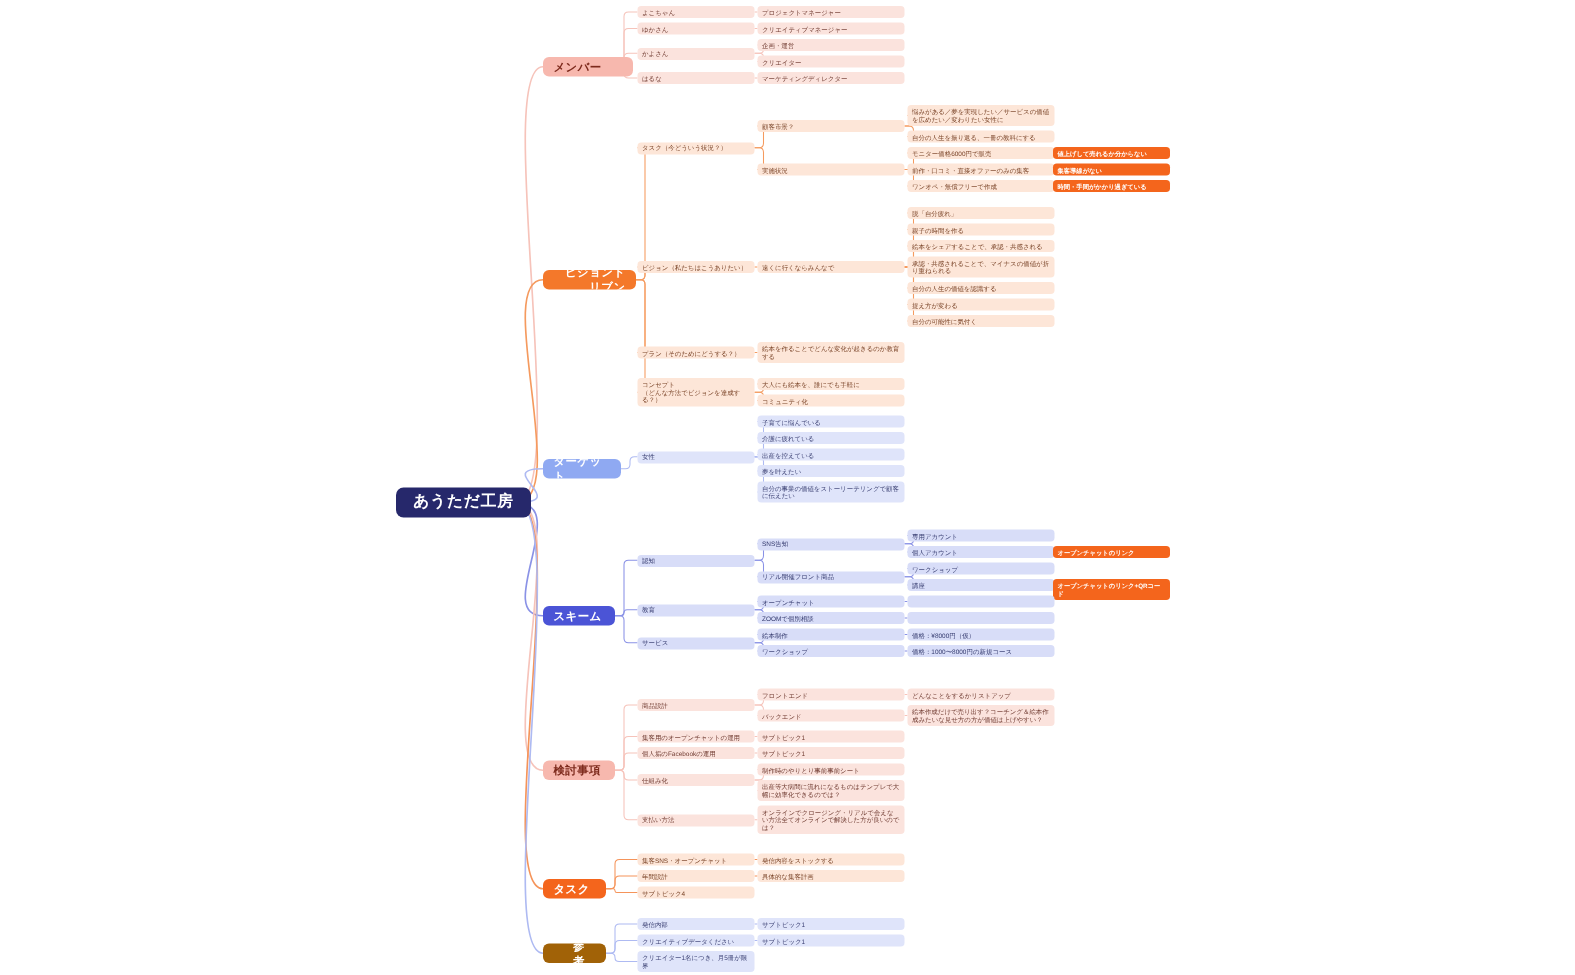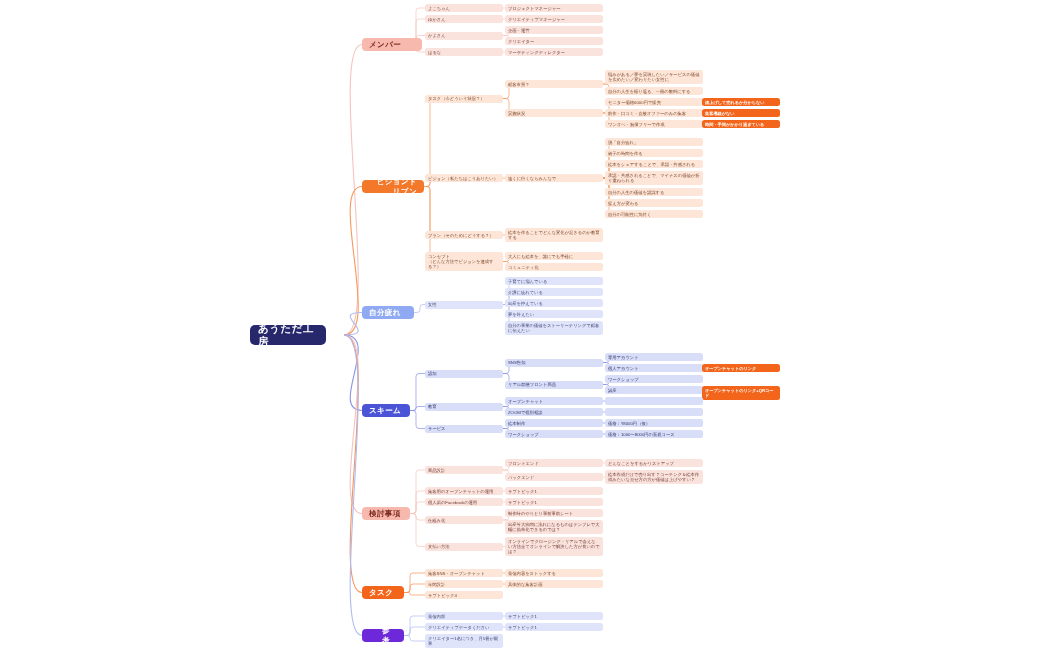--- a/index.html
+++ b/index.html
@@ -49,21 +49,21 @@
     border-radius: 4px;
     padding: 0 7px;
     letter-spacing: .3px;
   }
   .n-l1.c-pink   { background: #f7b8ae; color:#7d2a1c; }
   .n-l1.c-orange { background: #f4782a; text-align: right; }
   .n-l1.c-blueL  { background: #8fa9f2; }
   .n-l1.c-blueD  { background: #4b54d6; }
   .n-l1.c-pink2  { background: #f7b8ae; color:#7d2a1c; }
   .n-l1.c-orange2{ background: #f4651c; }
-  .n-l1.c-blueL2 { background: #6d28d9; padding-left: 20px; }
+  .n-l1.c-blueL2 { background: #a16207; padding-left: 20px; }
 
   
   .n-box {
     font-size: 4.3px;
     padding: 1.5px 3px;
     border-radius: 2.5px;
     align-items: center;
   }
   .t-pink   { background: #fbe3dd; color: #6f3a30; }
   .t-peach  { background: #fde6d8; color: #7a4428; }
@@ -169,21 +169,21 @@
       <path d="M404,592.5 L408.75,592.5 Q410,592.5 410,593.75 L410,593.75 Q410,595 411.25,595 L425,595" stroke="#f5945a" stroke-width="0.7" fill="none"></path>
       <path d="M344,335 C382,335 328,592.5 362,592.5" stroke="#f5945a" stroke-width="1.1" fill="none"></path>
       <path d="M503,616 L505,616" stroke="#aebaf2" stroke-width="0.7" fill="none"></path>
       <path d="M503,627 L505,627" stroke="#aebaf2" stroke-width="0.7" fill="none"></path>
       <path d="M404,635.5 L407,635.5 Q410,635.5 410,632.5 L410,619 Q410,616 413,616 L425,616" stroke="#aebaf2" stroke-width="0.7" fill="none"></path>
       <path d="M404,635.5 L407,635.5 Q410,635.5 410,632.5 L410,630 Q410,627 413,627 L425,627" stroke="#aebaf2" stroke-width="0.7" fill="none"></path>
       <path d="M404,635.5 L407.25,635.5 Q410,635.5 410,638.25 L410,638.25 Q410,641 412.75,641 L425,641" stroke="#aebaf2" stroke-width="0.7" fill="none"></path>
       <path d="M344,335 C382,335 328,635.5 362,635.5" stroke="#aebaf2" stroke-width="1.1" fill="none"></path>
     </svg>
   <div id="nodes">
-      <div class="node n-root" style="left: 250px; top: 325px; width: 76px; height: 20px;">あうただ工房</div>
+      <div class="node n-root" style="left: 264px; top: 325px; width: 90px; height: 20px;">あうただ工房</div>
       <div class="node n-l1 c-pink" style="left: 362px; top: 38px; width: 60px; height: 13px;">メンバー</div>
       <div class="node n-box t-pink" style="left: 505px; top: 4px; width: 98px; min-height: 8px;">プロジェクトマネージャー</div>
       <div class="node n-box t-pink" style="left: 425px; top: 4px; width: 78px; min-height: 8px;">よこちゃん</div>
       <div class="node n-box t-pink" style="left: 505px; top: 15px; width: 98px; min-height: 8px;">クリエイティブマネージャー</div>
       <div class="node n-box t-pink" style="left: 425px; top: 15px; width: 78px; min-height: 8px;">ゆかさん</div>
       <div class="node n-box t-pink" style="left: 505px; top: 26px; width: 98px; min-height: 8px;">企画・運営</div>
       <div class="node n-box t-pink" style="left: 505px; top: 37px; width: 98px; min-height: 8px;">クリエイター</div>
       <div class="node n-box t-pink" style="left: 425px; top: 31.5px; width: 78px; min-height: 8px;">かよさん</div>
       <div class="node n-box t-pink" style="left: 505px; top: 48px; width: 98px; min-height: 8px;">マーケティングディレクター</div>
       <div class="node n-box t-pink" style="left: 425px; top: 48px; width: 78px; min-height: 8px;">はるな</div>
@@ -207,21 +207,21 @@
       <div class="node n-box t-peach" style="left: 605px; top: 199px; width: 98px; min-height: 8px;">捉え方が変わる</div>
       <div class="node n-box t-peach" style="left: 605px; top: 210px; width: 98px; min-height: 8px;">自分の可能性に気付く</div>
       <div class="node n-box t-peach" style="left: 505px; top: 174px; width: 98px; min-height: 8px;">遠くに行くならみんなで</div>
       <div class="node n-box t-peach" style="left: 425px; top: 174px; width: 78px; min-height: 8px;">ビジョン（私たちはこうありたい）</div>
       <div class="node n-box t-peach" style="left: 505px; top: 228px; width: 98px; min-height: 14px;">絵本を作ることでどんな変化が起きるのか教育する</div>
       <div class="node n-box t-peach" style="left: 425px; top: 231px; width: 78px; min-height: 8px;">プラン（そのためにどうする？）</div>
       <div class="node n-box t-peach" style="left: 505px; top: 252px; width: 98px; min-height: 8px;">大人にも絵本を、誰にでも手軽に</div>
       <div class="node n-box t-peach" style="left: 505px; top: 263px; width: 98px; min-height: 8px;">コミュニティ化</div>
       <div class="node n-box t-peach" style="left: 425px; top: 252px; width: 78px; min-height: 19px;">コンセプト
 （どんな方法でビジョンを達成する？）</div>
-      <div class="node n-l1 c-blueL" style="left: 362px; top: 306px; width: 52px; height: 13px;">自分疲れ</div>
+      <div class="node n-l1 c-blueL" style="left: 362px; top: 306px; width: 52px; height: 13px;">ターゲット</div>
       <div class="node n-box t-blue" style="left: 505px; top: 277px; width: 98px; min-height: 8px;">子育てに悩んでいる</div>
       <div class="node n-box t-blue" style="left: 505px; top: 288px; width: 98px; min-height: 8px;">介護に疲れている</div>
       <div class="node n-box t-blue" style="left: 505px; top: 299px; width: 98px; min-height: 8px;">出産を控えている</div>
       <div class="node n-box t-blue" style="left: 505px; top: 310px; width: 98px; min-height: 8px;">夢を叶えたい</div>
       <div class="node n-box t-blue" style="left: 505px; top: 321px; width: 98px; min-height: 14px;">自分の事業の価値をストーリーテリングで顧客に伝えたい</div>
       <div class="node n-box t-blue" style="left: 425px; top: 300.5px; width: 78px; min-height: 8px;">女性</div>
       <div class="node n-l1 c-blueD" style="left: 362px; top: 404px; width: 48px; height: 13px;">スキーム</div>
       <div class="node n-box t-blue2" style="left: 605px; top: 353px; width: 98px; min-height: 8px;">専用アカウント</div>
       <div class="node n-box t-blue2" style="left: 605px; top: 364px; width: 98px; min-height: 8px;">個人アカウント</div>
       <div class="node n-tag" style="left: 702px; top: 364px; width: 78px;">オープンチャットのリンク</div>

